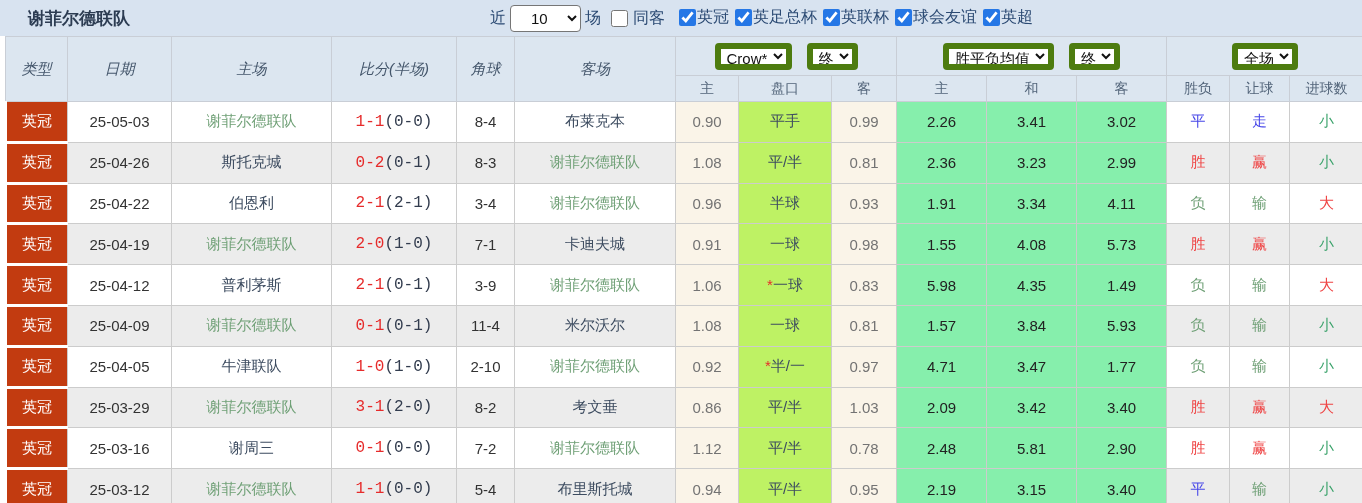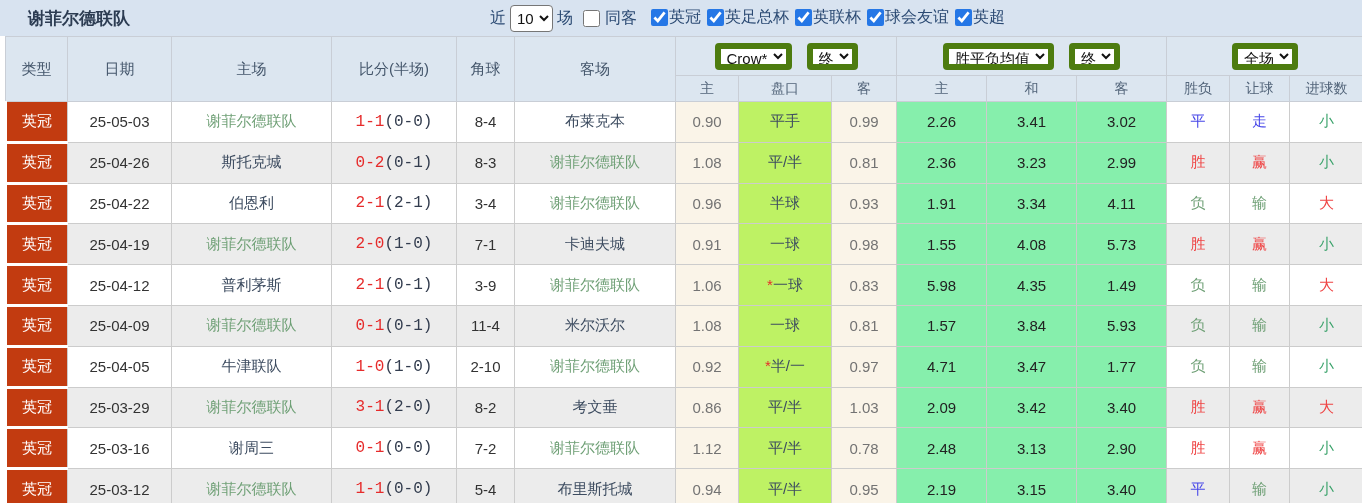--- a/index.html
+++ b/index.html
@@ -3,31 +3,31 @@
 <meta charset="utf-8">
 <style>
   html,body{margin:0;padding:0;background:#fff;width:1362px;font-family:"Liberation Sans",sans-serif;}
   body{overflow:hidden;}
 
   
   .topbar{position:relative;width:1362px;height:36px;background:#d8e3f0;}
   .topbar .title{position:absolute;left:28px;top:7px;font-size:17px;font-weight:bold;color:#2c3c52;}
   .topbar .controls{position:absolute;left:486px;top:0;height:36px;display:flex;align-items:center;font-size:16px;color:#2b4a73;}
   .topbar .controls>span{margin:0 4px;}
-  .topbar select{height:27px;font-size:15px;border:1px solid #767676;border-radius:4px;background:#fff;color:#111;padding:0 2px;}
+  .topbar select{height:27px;font-size:15px;border:1px solid #767676;border-radius:4px;background:#fff;color:#111;padding:0 16px;}
   .topbar input[type=checkbox]{width:17px;height:17px;margin:0 1px 0 6px;accent-color:#2577e6;vertical-align:middle;}
   label.lg{display:inline-flex;align-items:center;cursor:pointer;color:#2b4a73;}
   label.lg input{margin:0 1px 0 2px;}
 
   
   table{table-layout:fixed;border-collapse:collapse;width:1358px;margin-left:4px;}
   th,td{text-align:center;vertical-align:middle;overflow:hidden;white-space:nowrap;}
   thead th{background:#dce6f0;border:1px solid #c9ced6;color:#44566b;font-weight:normal;}
   .hrow1 th{height:36px;font-size:15px;}
-  .hrow1 th[rowspan]{height:59px;}
+  .hrow1 th[rowspan]{height:59px;font-style:italic;}
   .hrow2 th{height:23px;font-size:14px;color:#53657a;}
   .group-cell select{height:27px;font-size:15px;border:6px solid #4d7c0f;border-radius:4px;background:#fff;color:#111;padding:0 2px;}
   .sel-wrap{display:flex;justify-content:center;align-items:center;gap:15px;}
 
   tbody tr{height:40.8px;background:#fff;}
   tbody tr.alt{background:#ececec;}
   tbody td{border:1px solid #ccc;font-size:15px;color:#3d4c60;}
   .c-type{background:#c23b10;color:#fff;border-left:3px solid #fff;border-bottom:3px solid #fff;}
   .c-date,.c-corner{color:#333;font-size:15px;}
   .c-team{color:#3d4c60;}
@@ -274,21 +274,21 @@
     <td class="c-type">英冠</td>
     <td class="c-date">25-03-16</td>
     <td class="c-team c-home">谢周三</td>
     <td class="c-score"><span class="ft">0-1</span><span class="ht">(0-0)</span></td>
     <td class="c-corner">7-2</td>
     <td class="c-team c-away self">谢菲尔德联队</td>
     <td class="c-odds o-home">1.12</td>
     <td class="c-hcp"><span class="star"></span><span class="hcp">平/半</span></td>
     <td class="c-odds o-away">0.78</td>
     <td class="c-avg a-win">2.48</td>
-    <td class="c-avg a-draw">3.13</td>
+    <td class="c-avg a-draw">5.81</td>
     <td class="c-avg a-lose">2.90</td>
     <td class="c-res r-wdl cl-win">胜</td>
     <td class="c-res r-let cl-win">赢</td>
     <td class="c-res r-goal cl-under">小</td>
   </tr>
       <tr class="alt">
     <td class="c-type">英冠</td>
     <td class="c-date">25-03-12</td>
     <td class="c-team c-home self">谢菲尔德联队</td>
     <td class="c-score"><span class="ft">1-1</span><span class="ht">(0-0)</span></td>

